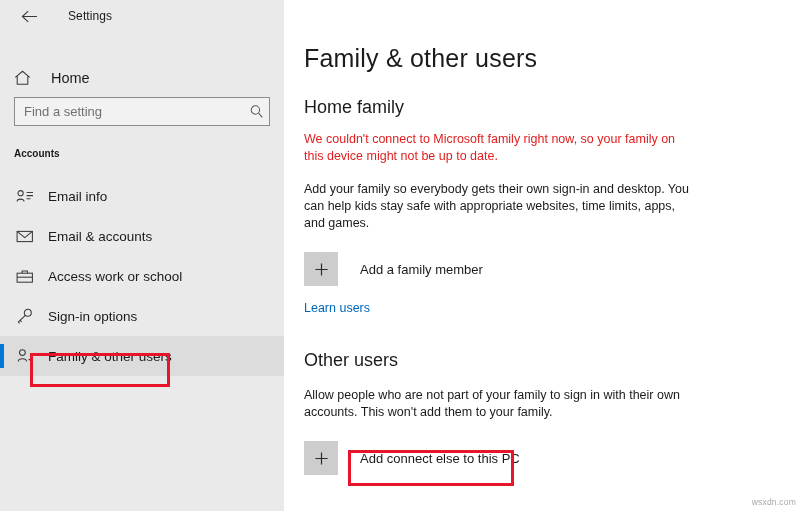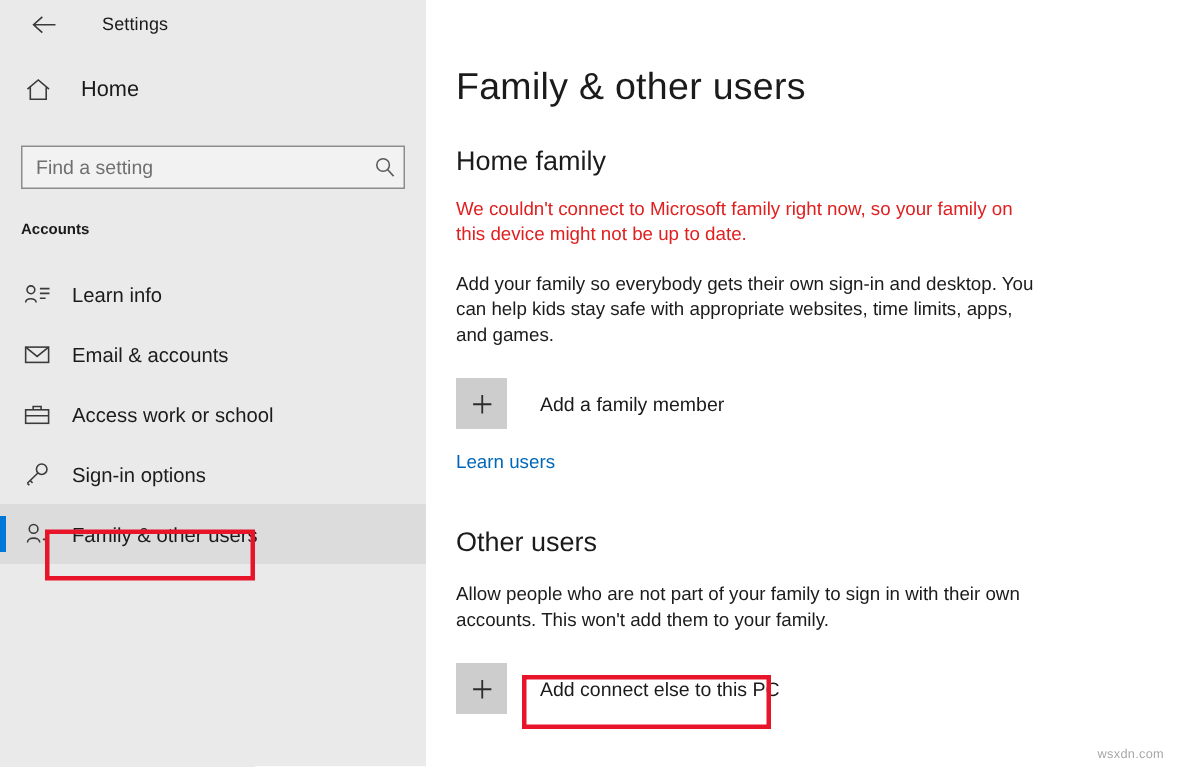--- a/index.html
+++ b/index.html
@@ -50,24 +50,24 @@
   .back-btn svg { display: block; }
   .app-title {
     font-size: 12px;
     color: #1b1b1b;
     margin-left: 24px;
     letter-spacing: .1px;
   }
 
   .home-row {
     display: flex;
-    align-items: flex-start;
+    align-items: flex-end;
     height: 34px;
     margin-top: 20px;
-    margin-left: 17px;
+    padding-left: 14px;
   }
   .home-icon {
     width: 26px;
     display: flex;
     align-items: center;
     justify-content: flex-start;
   }
   .home-label {
     font-size: 14.5px;
     margin-left: 11px;
@@ -232,21 +232,21 @@
     font-size: 12.5px;
     margin-top: 15px;
     text-decoration: none;
     cursor: default;
   }
 
   .other-users-block { margin-top: 34px; }
 
   .watermark {
     position: absolute;
-    right: 24px;
+    right: 4px;
     bottom: 4px;
     font-size: 8.5px;
     color: #a8a8a8;
     letter-spacing: .2px;
   }
 </style>
 </head>
 <body>
 
 <div class="window">
@@ -286,21 +286,21 @@
     <div class="nav">
 
       <div class="nav-item">
         <span class="nav-icon">
           <svg width="18" height="15" viewBox="0 0 18 15">
             <circle cx="4.6" cy="4.2" r="2.6" fill="none" stroke="#3a3a3a" stroke-width="1.05"></circle>
             <path d="M1.1 12.6 C1.1 9.3 8.1 9.3 8.1 12.6" fill="none" stroke="#3a3a3a" stroke-width="1.05"></path>
             <path d="M10.6 3.4 L17 3.4 M10.6 6.6 L17 6.6 M10.6 9.8 L14.4 9.8" stroke="#3a3a3a" stroke-width="1.05" fill="none"></path>
           </svg>
         </span>
-        <span class="nav-label">Learn info</span>
+        <span class="nav-label">Email info</span>
       </div>
 
       <div class="nav-item">
         <span class="nav-icon">
           <svg width="18" height="14" viewBox="0 0 18 14">
             <rect x="1.1" y="2.4" width="15.3" height="10.2" fill="none" stroke="#3a3a3a" stroke-width="1.05"></rect>
             <path d="M1.1 2.4 L8.75 8.6 L16.4 2.4" fill="none" stroke="#3a3a3a" stroke-width="1.05"></path>
           </svg>
         </span>
         <span class="nav-label">Email &amp; accounts</span>

